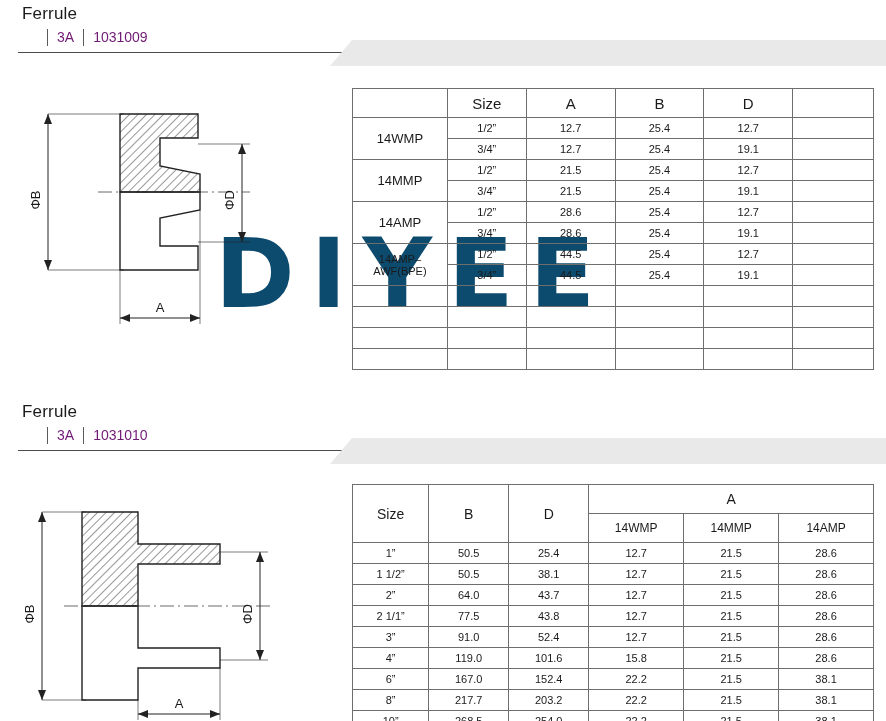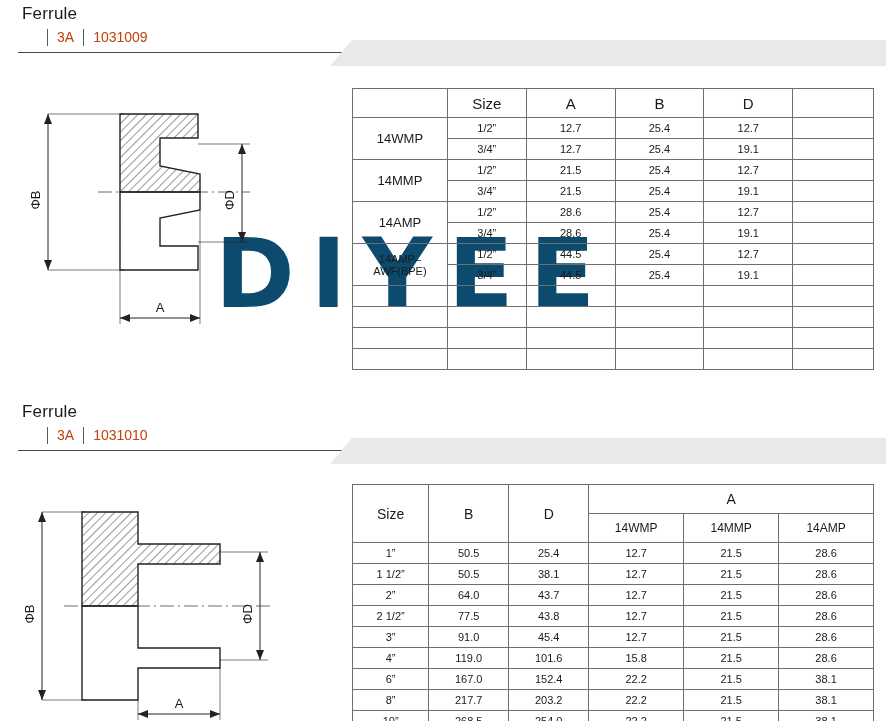--- a/index.html
+++ b/index.html
@@ -39,21 +39,21 @@
     color: #1b1b1b;
   }
   .hdr-sub {
     position: absolute;
     left: 22px;
     top: 26px;
     height: 22px;
     display: flex;
     align-items: center;
     font-size: 14px;
-    color: #c2410c;
+    color: #701a75;
     padding-left: 25px;
   }
   .hdr-sub .bar {
     display: inline-block;
     width: 1px;
     height: 17px;
     background: #5a5a5a;
     margin-right: 9px;
   }
   .hdr-sub .code {
@@ -400,31 +400,31 @@
   </tr>
   <tr>
     <td>2”</td>
     <td>64.0</td>
     <td>43.7</td>
     <td>12.7</td>
     <td>21.5</td>
     <td>28.6</td>
   </tr>
   <tr>
-    <td>2 1/2”</td>
+    <td>2 1/1”</td>
     <td>77.5</td>
     <td>43.8</td>
     <td>12.7</td>
     <td>21.5</td>
     <td>28.6</td>
   </tr>
   <tr>
     <td>3”</td>
     <td>91.0</td>
-    <td>45.4</td>
+    <td>52.4</td>
     <td>12.7</td>
     <td>21.5</td>
     <td>28.6</td>
   </tr>
   <tr>
     <td>4”</td>
     <td>119.0</td>
     <td>101.6</td>
     <td>15.8</td>
     <td>21.5</td>

